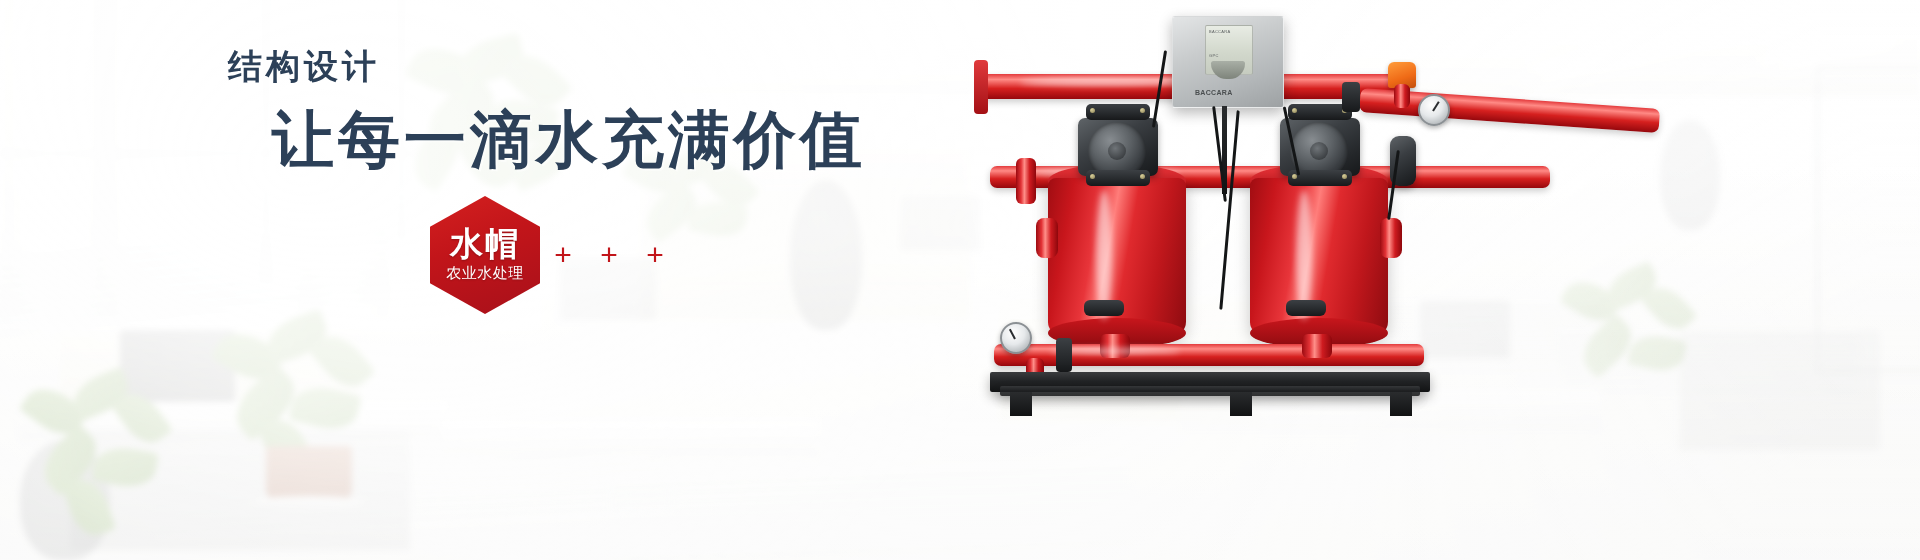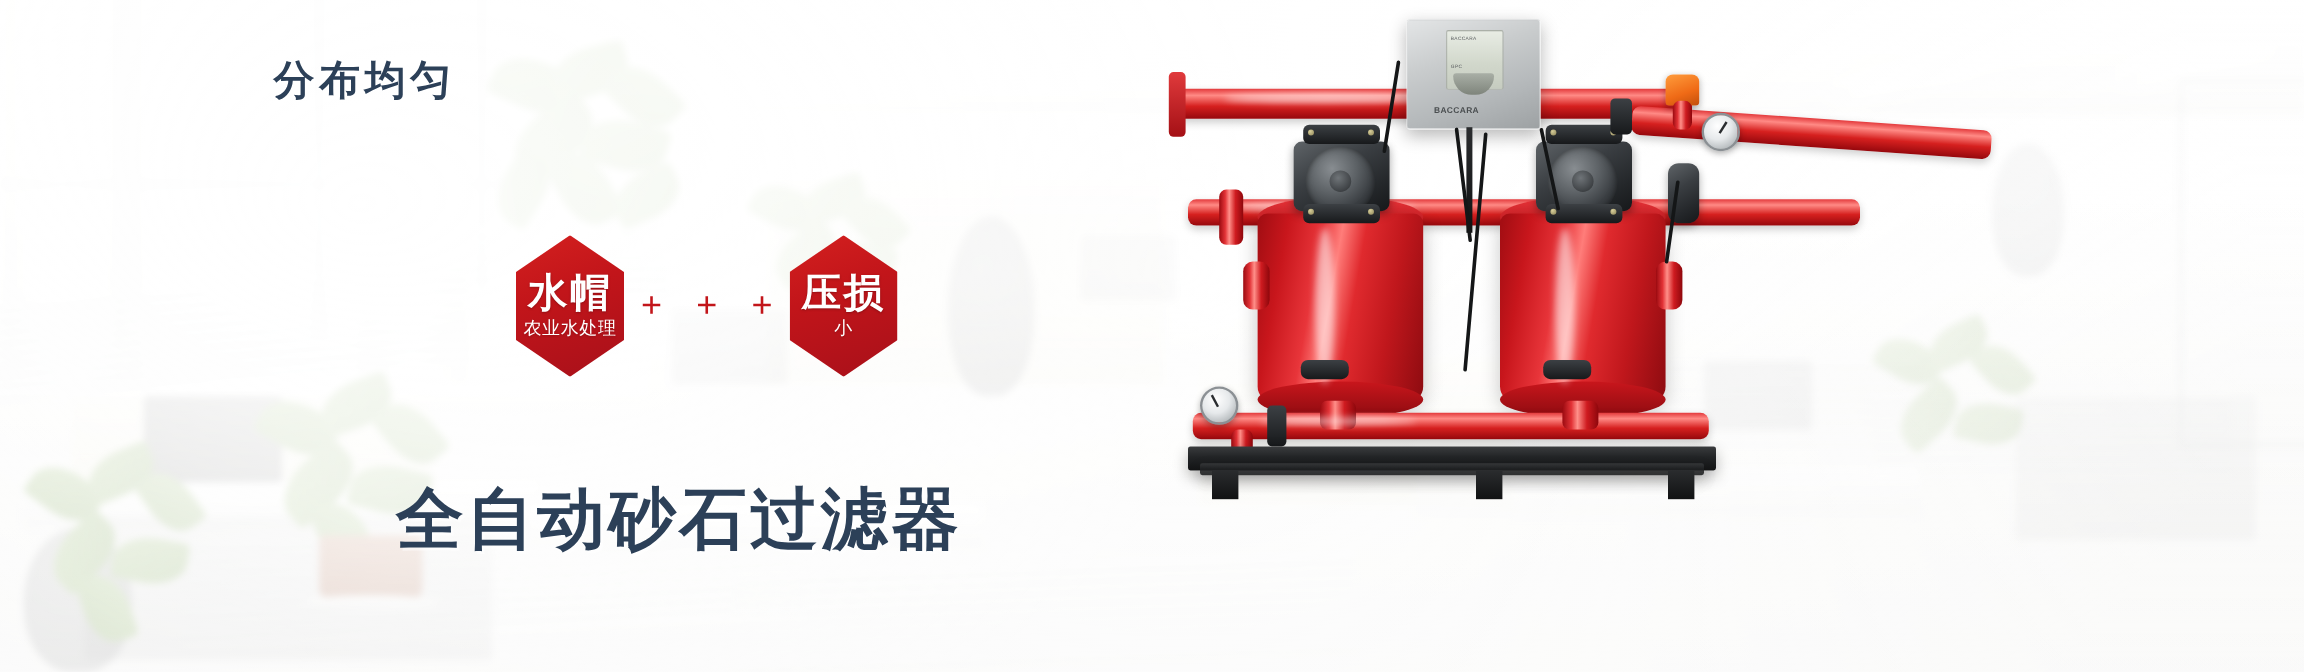--- a/index.html
+++ b/index.html
@@ -122,21 +122,21 @@
     font-size:62px;font-weight:bold;letter-spacing:4px;
     color:#2c4058;font-family:"DejaVu Sans","Liberation Sans",sans-serif;
     text-shadow:2px 2px 0 rgba(255,255,255,.55);white-space:nowrap;}
   .subhead{position:absolute;left:330px;top:396px;
     font-size:56px;font-weight:bold;letter-spacing:3px;
     color:#2c4058;font-family:"DejaVu Sans","Liberation Sans",sans-serif;
     text-shadow:2px 2px 0 rgba(255,255,255,.5);white-space:nowrap;}
 
   
   .badges{position:absolute;left:430px;top:196px;display:flex;align-items:center;gap:0;}
-  .hex{position:relative;width:90px;height:118px;
+  .hex{position:relative;width:110px;height:118px;
     display:flex;flex-direction:column;align-items:center;justify-content:center;
     background:linear-gradient(160deg,#d4201f 0%,#c2151a 40%,#a8101a 100%);
     clip-path:polygon(50% 0%,100% 26%,100% 74%,50% 100%,0% 74%,0% 26%);
     box-shadow:0 4px 10px rgba(0,0,0,.18);}
   .hex-main{font-size:33px;font-weight:bold;color:#ffffff;letter-spacing:2px;
     font-family:"DejaVu Sans","Liberation Sans",sans-serif;line-height:1.05;
     text-shadow:0 1px 2px rgba(0,0,0,.25);}
   .hex-sub{font-size:15px;color:#ffffff;letter-spacing:.5px;margin-top:3px;
     font-family:"DejaVu Sans","Liberation Sans",sans-serif;white-space:nowrap;
     text-shadow:0 1px 2px rgba(0,0,0,.2);}
@@ -327,35 +327,31 @@
     <div class="clamp" style="left:96px;top:338px;width:16px;height:34px;border-radius:4px;"></div>
 
     <div class="base" style="left:30px;top:372px;width:440px;height:20px;"></div>
     <div class="base" style="left:40px;top:386px;width:420px;height:10px;opacity:.85;"></div>
     <div class="base-leg" style="left:50px;top:392px;width:22px;height:24px;"></div>
     <div class="base-leg" style="left:270px;top:392px;width:22px;height:24px;"></div>
     <div class="base-leg" style="left:430px;top:392px;width:22px;height:24px;"></div>
   </div>
 
   <div class="copy">
-    <div class="eyebrow">分布均匀</div>
-    <div class="subhead">全自动砂石过滤器</div>
+    <div class="eyebrow">结构设计</div>
+    <div class="headline">让每一滴水充满价值</div>
   </div>
 
   <div class="badges">
 
     <div class="hex">
       <div class="hex-main">水帽</div>
       <div class="hex-sub">农业水处理</div>
     </div>
     <div class="plus">+</div>
 
     <div class="plus">+</div>
 
     <div class="plus">+</div>
 
-    <div class="hex">
-      <div class="hex-main">压损</div>
-      <div class="hex-sub">小</div>
-    </div>
   </div>
 
 </div>
 
 </body></html>

